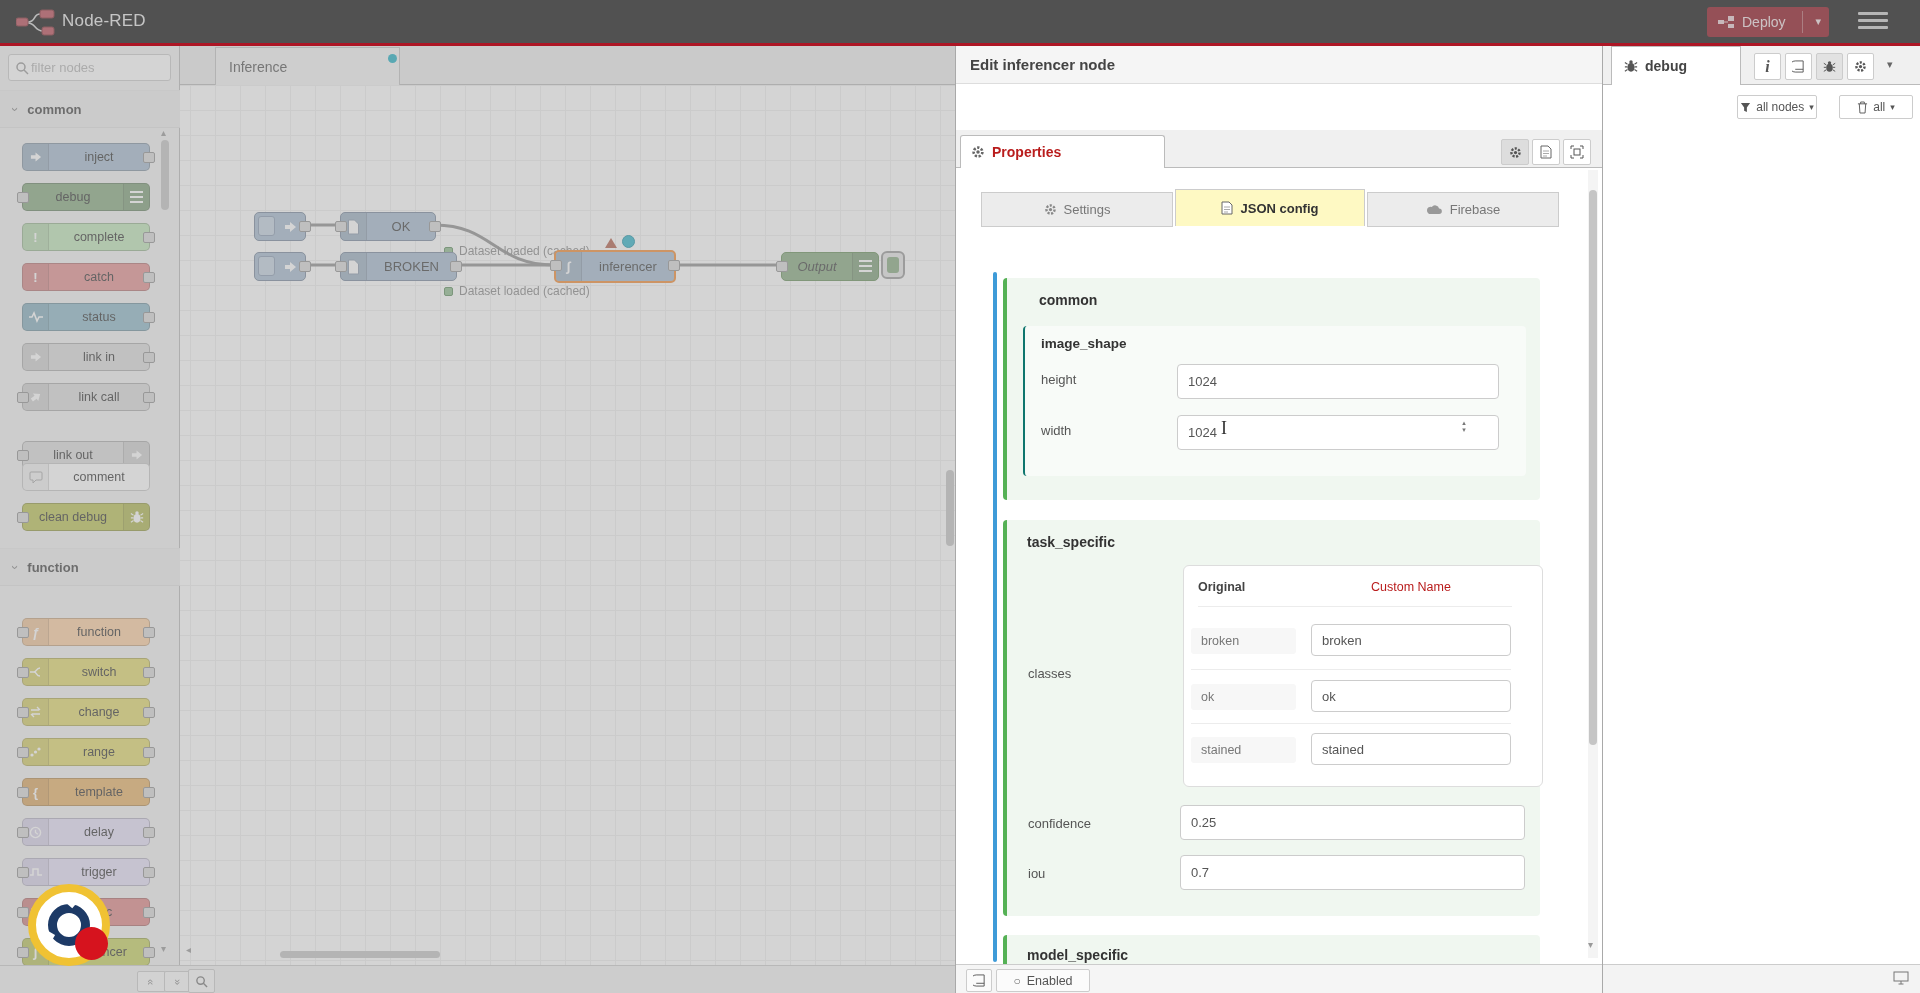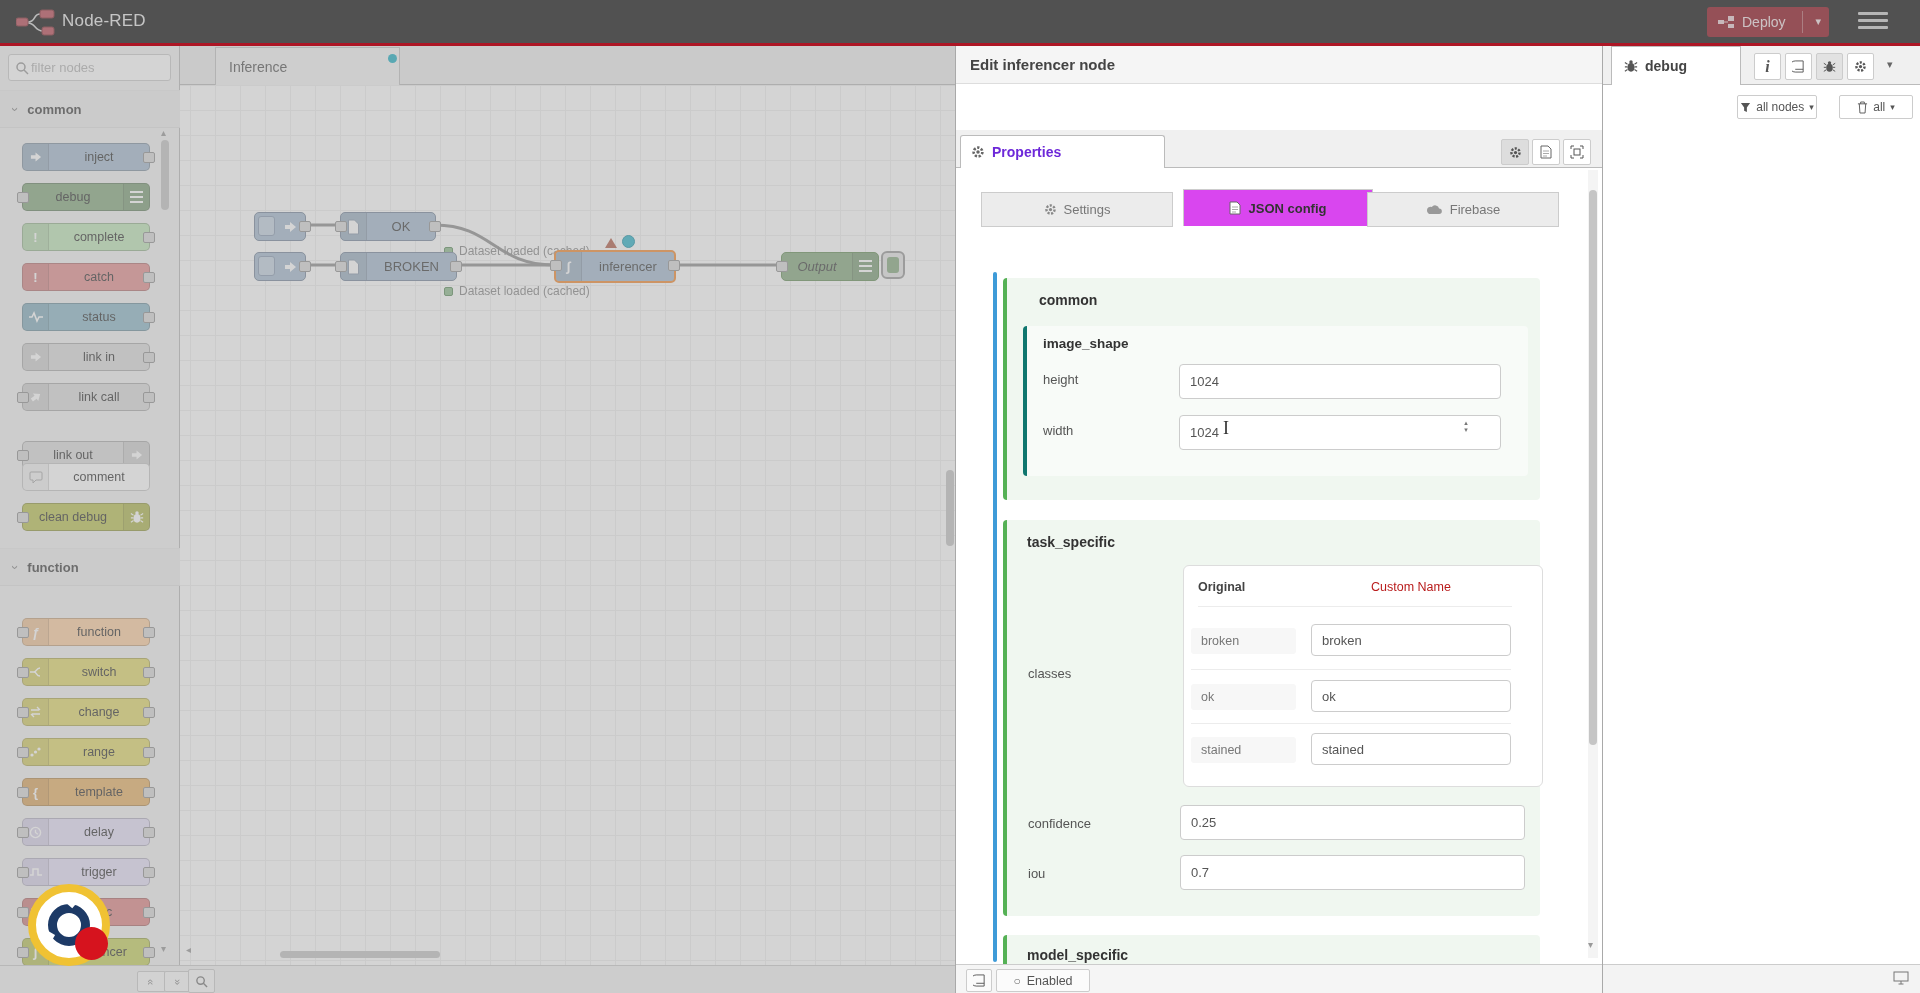--- a/index.html
+++ b/index.html
@@ -64,31 +64,31 @@
   #tray{left:955px;top:46px;width:647px;height:947px;background:#fff;border-left:1px solid #a9a9a9;z-index:8;
         font-size:13px;color:#444;}
   #tray-hdr{left:0;top:0;width:647px;height:38px;background:#f5f5f5;border-bottom:1px solid #ddd;}
   #tray-hdr .t{position:absolute;left:14px;top:10px;font-size:15px;font-weight:bold;color:#444;}
   #tray-btnrow{left:0;top:38px;width:647px;height:46px;background:#f5f5f5;border-bottom:1px solid #c9c9c9;}
   .trbtn{position:absolute;top:8px;height:30px;border-radius:2px;font-size:13px;display:flex;
          align-items:center;justify-content:center;cursor:pointer;border:1px solid #ccc;background:#fdfdfd;}
   #props-row{left:0;top:84px;width:647px;height:38px;background:#f0f0f0;border-bottom:1px solid #bbb;}
   #props-tab{left:4px;top:5px;width:205px;height:33px;background:#fff;border:1px solid #bbb;border-bottom:none;
              border-radius:3px 3px 0 0;display:flex;align-items:center;gap:7px;padding-left:10px;
-             font-weight:bold;font-size:14px;color:#6d28d9;}
+             font-weight:bold;font-size:14px;color:#b91c1c;}
   .mini{position:absolute;top:9px;width:26px;height:24px;border:1px solid #ccc;background:#fff;border-radius:2px;
         display:flex;align-items:center;justify-content:center;cursor:pointer;}
   #tray-content{left:0;top:122px;width:647px;height:796px;background:#fff;overflow:hidden;}
   .subtab{position:absolute;height:33px;border:1px solid #ccc;background:#ececec;color:#777;font-size:13px;
           display:flex;align-items:center;justify-content:center;gap:7px;cursor:pointer;}
-  .subtab.act{background:#d946ef;border-bottom:none;height:36px;font-weight:bold;color:#333;margin-left:8px;}
+  .subtab.act{background:#fef9c3;border-bottom:none;height:36px;font-weight:bold;color:#333;}
   #bluebar{left:37px;top:104px;width:4px;height:690px;background:#3e9bd8;border-radius:2px;}
   .grp{position:absolute;left:47px;width:533px;background:#f0f7f0;border-left:4px solid #55b155;border-radius:4px;}
   .grp .gt{position:absolute;font-weight:bold;font-size:14px;color:#333;}
-  .subgrp{position:absolute;border-left:4px solid #0f766e;border-radius:4px;background:rgba(255,255,255,.5);}
+  .subgrp{position:absolute;border-left:2px solid #0f766e;border-radius:4px;background:rgba(255,255,255,.5);}
   .flabel{position:absolute;font-size:13px;color:#555;}
   .finput{position:absolute;border:1px solid #ccc;border-radius:4px;background:#fff;font-size:13px;color:#555;
           padding:0 10px;font-family:inherit;outline:none;}
   .card{position:absolute;background:#fff;border:1px solid #ddd;border-radius:6px;padding-left:16px;}
   .rocell{position:absolute;background:#f7f7f7;border-radius:3px;color:#777;font-size:12.5px;
           line-height:26px;padding-left:10px;}
   .sep{position:absolute;background:#ececec;height:1px;}
   #tray-foot{left:0;top:918px;width:647px;height:29px;background:#f5f5f5;border-top:1px solid #ccc;}
   
   #sidebar{left:1602px;top:46px;width:318px;height:947px;background:#fff;border-left:1px solid #a9a9a9;z-index:8;}

